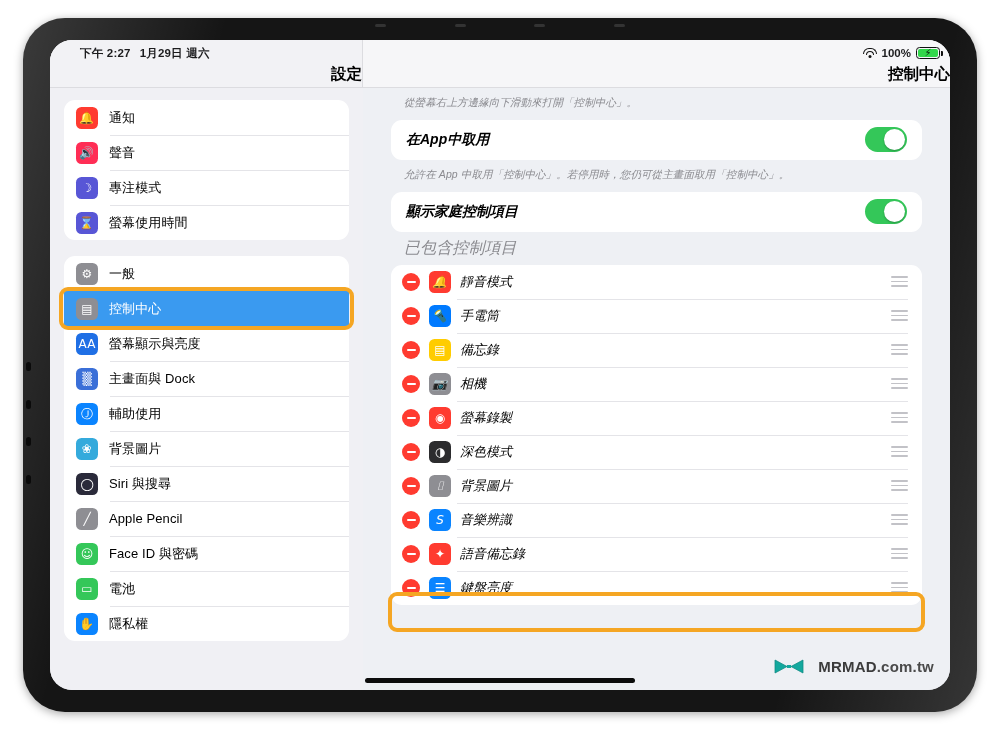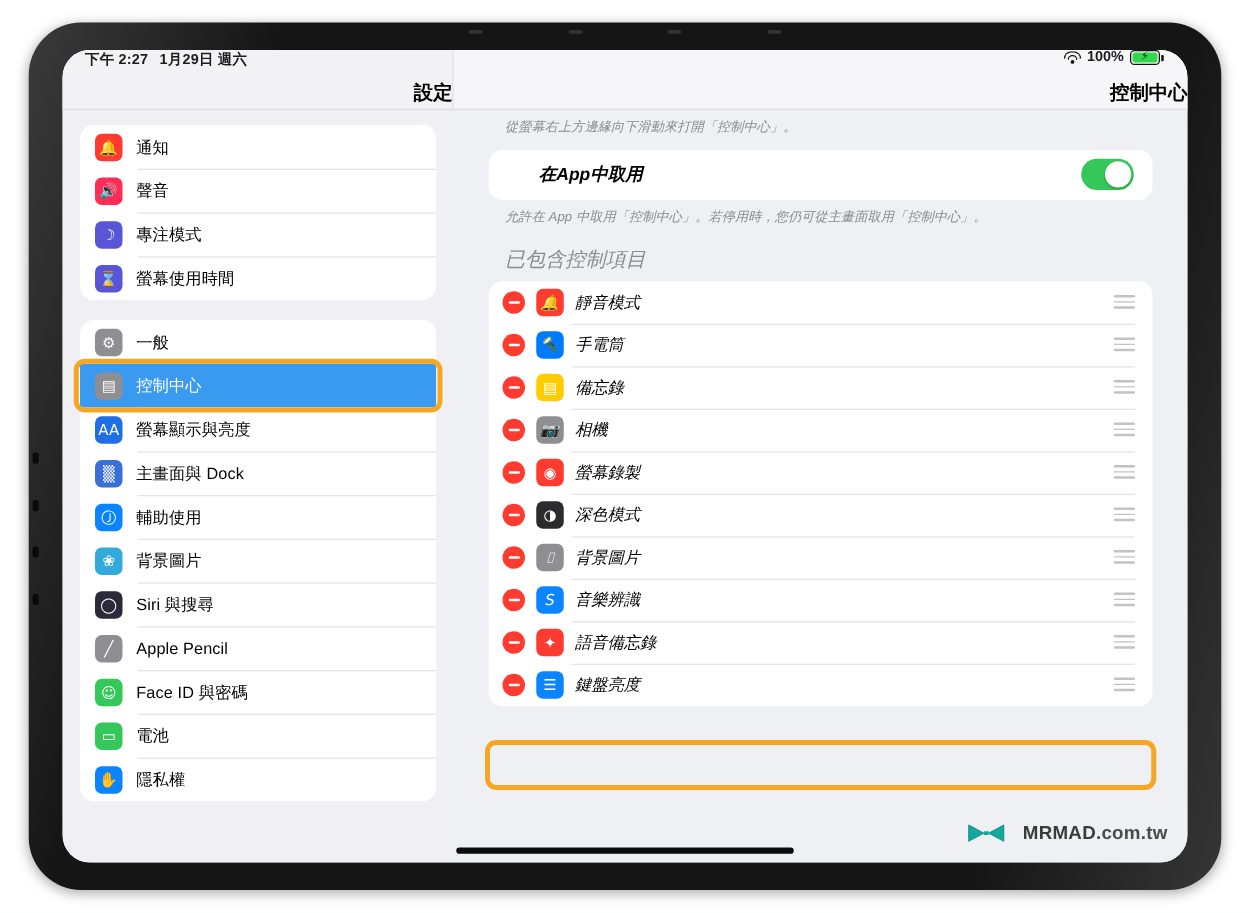--- a/index.html
+++ b/index.html
@@ -40,22 +40,22 @@
   #screen {
     position:absolute; left:27px; top:22px;
     width:900px; height:650px;
     background:#eef0f4;
     border-radius:22px;
     overflow:hidden;
   }
 
   
   #status-bar {
-    position:absolute; left:0; top:0; width:100%; height:26px;
-    display:flex; align-items:flex-start; justify-content:space-between;
+    position:absolute; left:12px; top:0; width:100%; height:26px;
+    display:flex; align-items:center; justify-content:space-between;
     padding: 0 22px 0 18px;
     font-size:11.5px; font-weight:bold; color:#1c1c1e;
     background: transparent;
     z-index:5;
   }
   #status-left { display:flex; align-items:center; gap:9px; letter-spacing:.2px; }
   #status-right { display:flex; align-items:center; gap:5px; }
   .wifi-glyph { display:inline-block; width:14px; height:11px; position:relative; }
   .wifi-glyph span { position:absolute; left:50%; transform:translateX(-50%);
      border:1.6px solid #111; border-bottom:none; border-radius:10px 10px 0 0; }
@@ -111,21 +111,21 @@
     position:absolute; border:4px solid #f5a623; border-radius:9px;
     pointer-events:none; z-index:8;
   }
 
   
   #detail-scroll { padding: 0 28px 0 28px; height: calc(100% - 70px); position:relative;font-style:italic; }
   .footnote { font-size:10.5px; color:#8a8a8f; line-height:1.5; padding:7px 13px 9px 13px; letter-spacing:.1px; }
   .group-header { font-size:16px; color:#8a8a8f; padding:6px 13px 6px 13px; letter-spacing:.1px; }
   .big-card { background:#fff; border-radius:11px; overflow:hidden; }
   .toggle-row { display:flex; align-items:center; justify-content:space-between; height:40px; padding:0 15px; }
-  .toggle-row .lbl { font-size:14px; font-weight:bold; color:#000;margin-left:25px; }
+  .toggle-row .lbl { font-size:14px; font-weight:bold; color:#000; }
   .switch { width:42px; height:25px; border-radius:13px; background:#34c759; position:relative; flex:0 0 42px; }
   .switch i { position:absolute; right:2px; top:2px; width:21px; height:21px; border-radius:50%;
       background:#fff; box-shadow:0 1px 2px rgba(0,0,0,.28); }
 
   .ctrl-row { display:flex; align-items:center; height:34px; padding:0 14px 0 11px; position:relative; gap:9px; }
   .ctrl-row + .ctrl-row::before { content:""; position:absolute; left:66px; right:14px; top:0; height:1px; background:#e4e4e8; }
   .minus-btn { width:18px; height:18px; border-radius:50%; background:#ff3b30; flex:0 0 18px;
       display:flex; align-items:center; justify-content:center; }
   .minus-btn i { display:block; width:9px; height:2px; background:#fff; border-radius:1px; }
   .ctrl-row .lbl { font-size:13px; color:#000; flex:1; }
@@ -255,20 +255,28 @@
             <div id="settings-host">
                 <div class="big-card">
                   <div class="toggle-row">
                     <span class="lbl">在App中取用</span>
                     <span class="switch">
                       <i></i>
                     </span>
                   </div>
                 </div>
                 <div class="footnote">允許在 App 中取用「控制中心」。若停用時，您仍可從主畫面取用「控制中心」。</div>
+                <div class="big-card">
+                  <div class="toggle-row">
+                    <span class="lbl">顯示家庭控制項目</span>
+                    <span class="switch">
+                      <i></i>
+                    </span>
+                  </div>
+                </div>
               </div>
             <div class="group-header">已包含控制項目</div>
             <div class="big-card" id="controls-host">
                 <div class="ctrl-row">
                   <span class="minus-btn">
                     <i></i>
                   </span>
                   <span class="app-icon gl" style="background:#ff3b30">🔔</span>
                   <span class="lbl">靜音模式</span>
                   <span class="grip">

